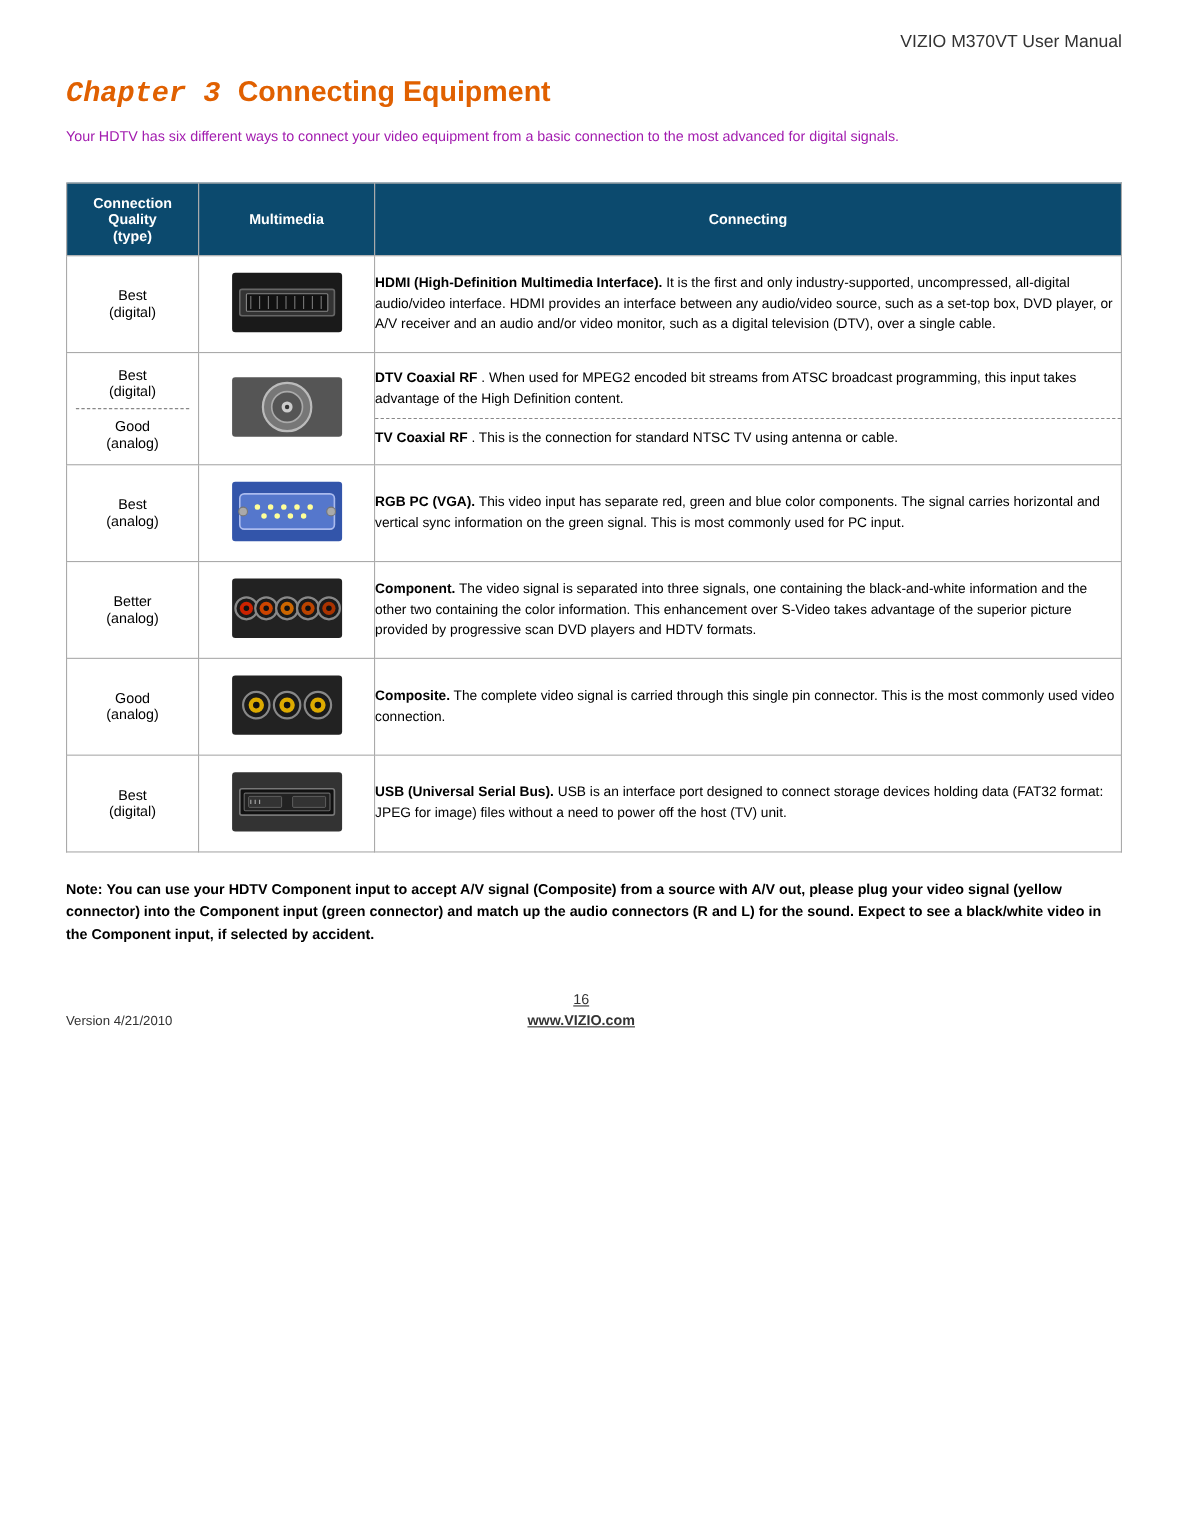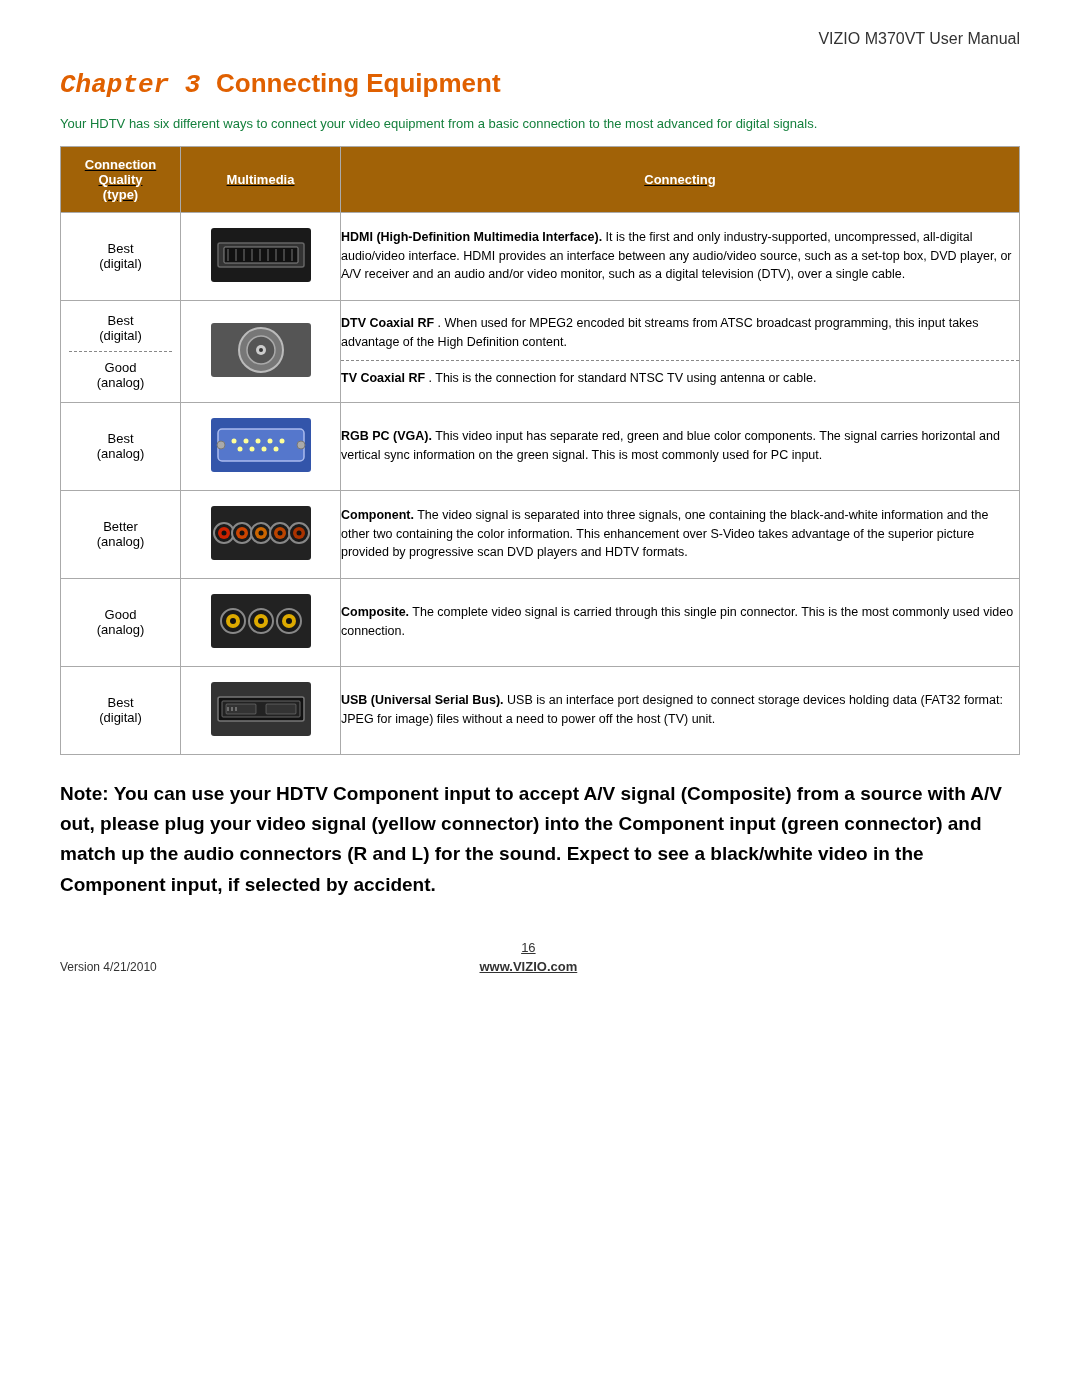--- a/index.html
+++ b/index.html
@@ -24,36 +24,35 @@
       color: #e06000;
       margin-bottom: 14px;
       font-family: 'Courier New', monospace;
     }
     .chapter-title span {
       font-family: Arial, sans-serif;
     }
     .intro-text {
       font-size: 13px;
       line-height: 1.5;
-      margin-bottom: 12px;
-      color: #15803d;
+      margin-bottom: 32px;
+      color: #a21caf;
     }
     .connection-table {
       border: 1.5px solid #999;
       width: 100%;
       border-collapse: collapse;
       margin-bottom: 24px;
     }
     .connection-table th, .connection-table td {
       border: 1px solid #aaa;
       vertical-align: middle;
     }
     .header-row {
-      background: #a16207;
-      text-decoration: underline;
+      background: #0c4a6e;
     }
     .header-row th {
       color: #fff;
       font-weight: bold;
       font-size: 13px;
       padding: 10px 12px;
       text-align: center;
     }
     .col-quality {
       width: 120px;
@@ -66,21 +65,21 @@
       text-align: center;
       padding: 10px 8px;
     }
     .col-desc {
       padding: 10px 0;
       font-size: 12.5px;
       line-height: 1.5;
       vertical-align: top;
     }
     .note-section {
-      font-size: 19px;
+      font-size: 13px;
       line-height: 1.6;
       margin-bottom: 30px;
       color: #222;
     }
     .note-section strong {
       color: #000;
     }
     .footer {
       margin-top: 40px;
       display: flex;

